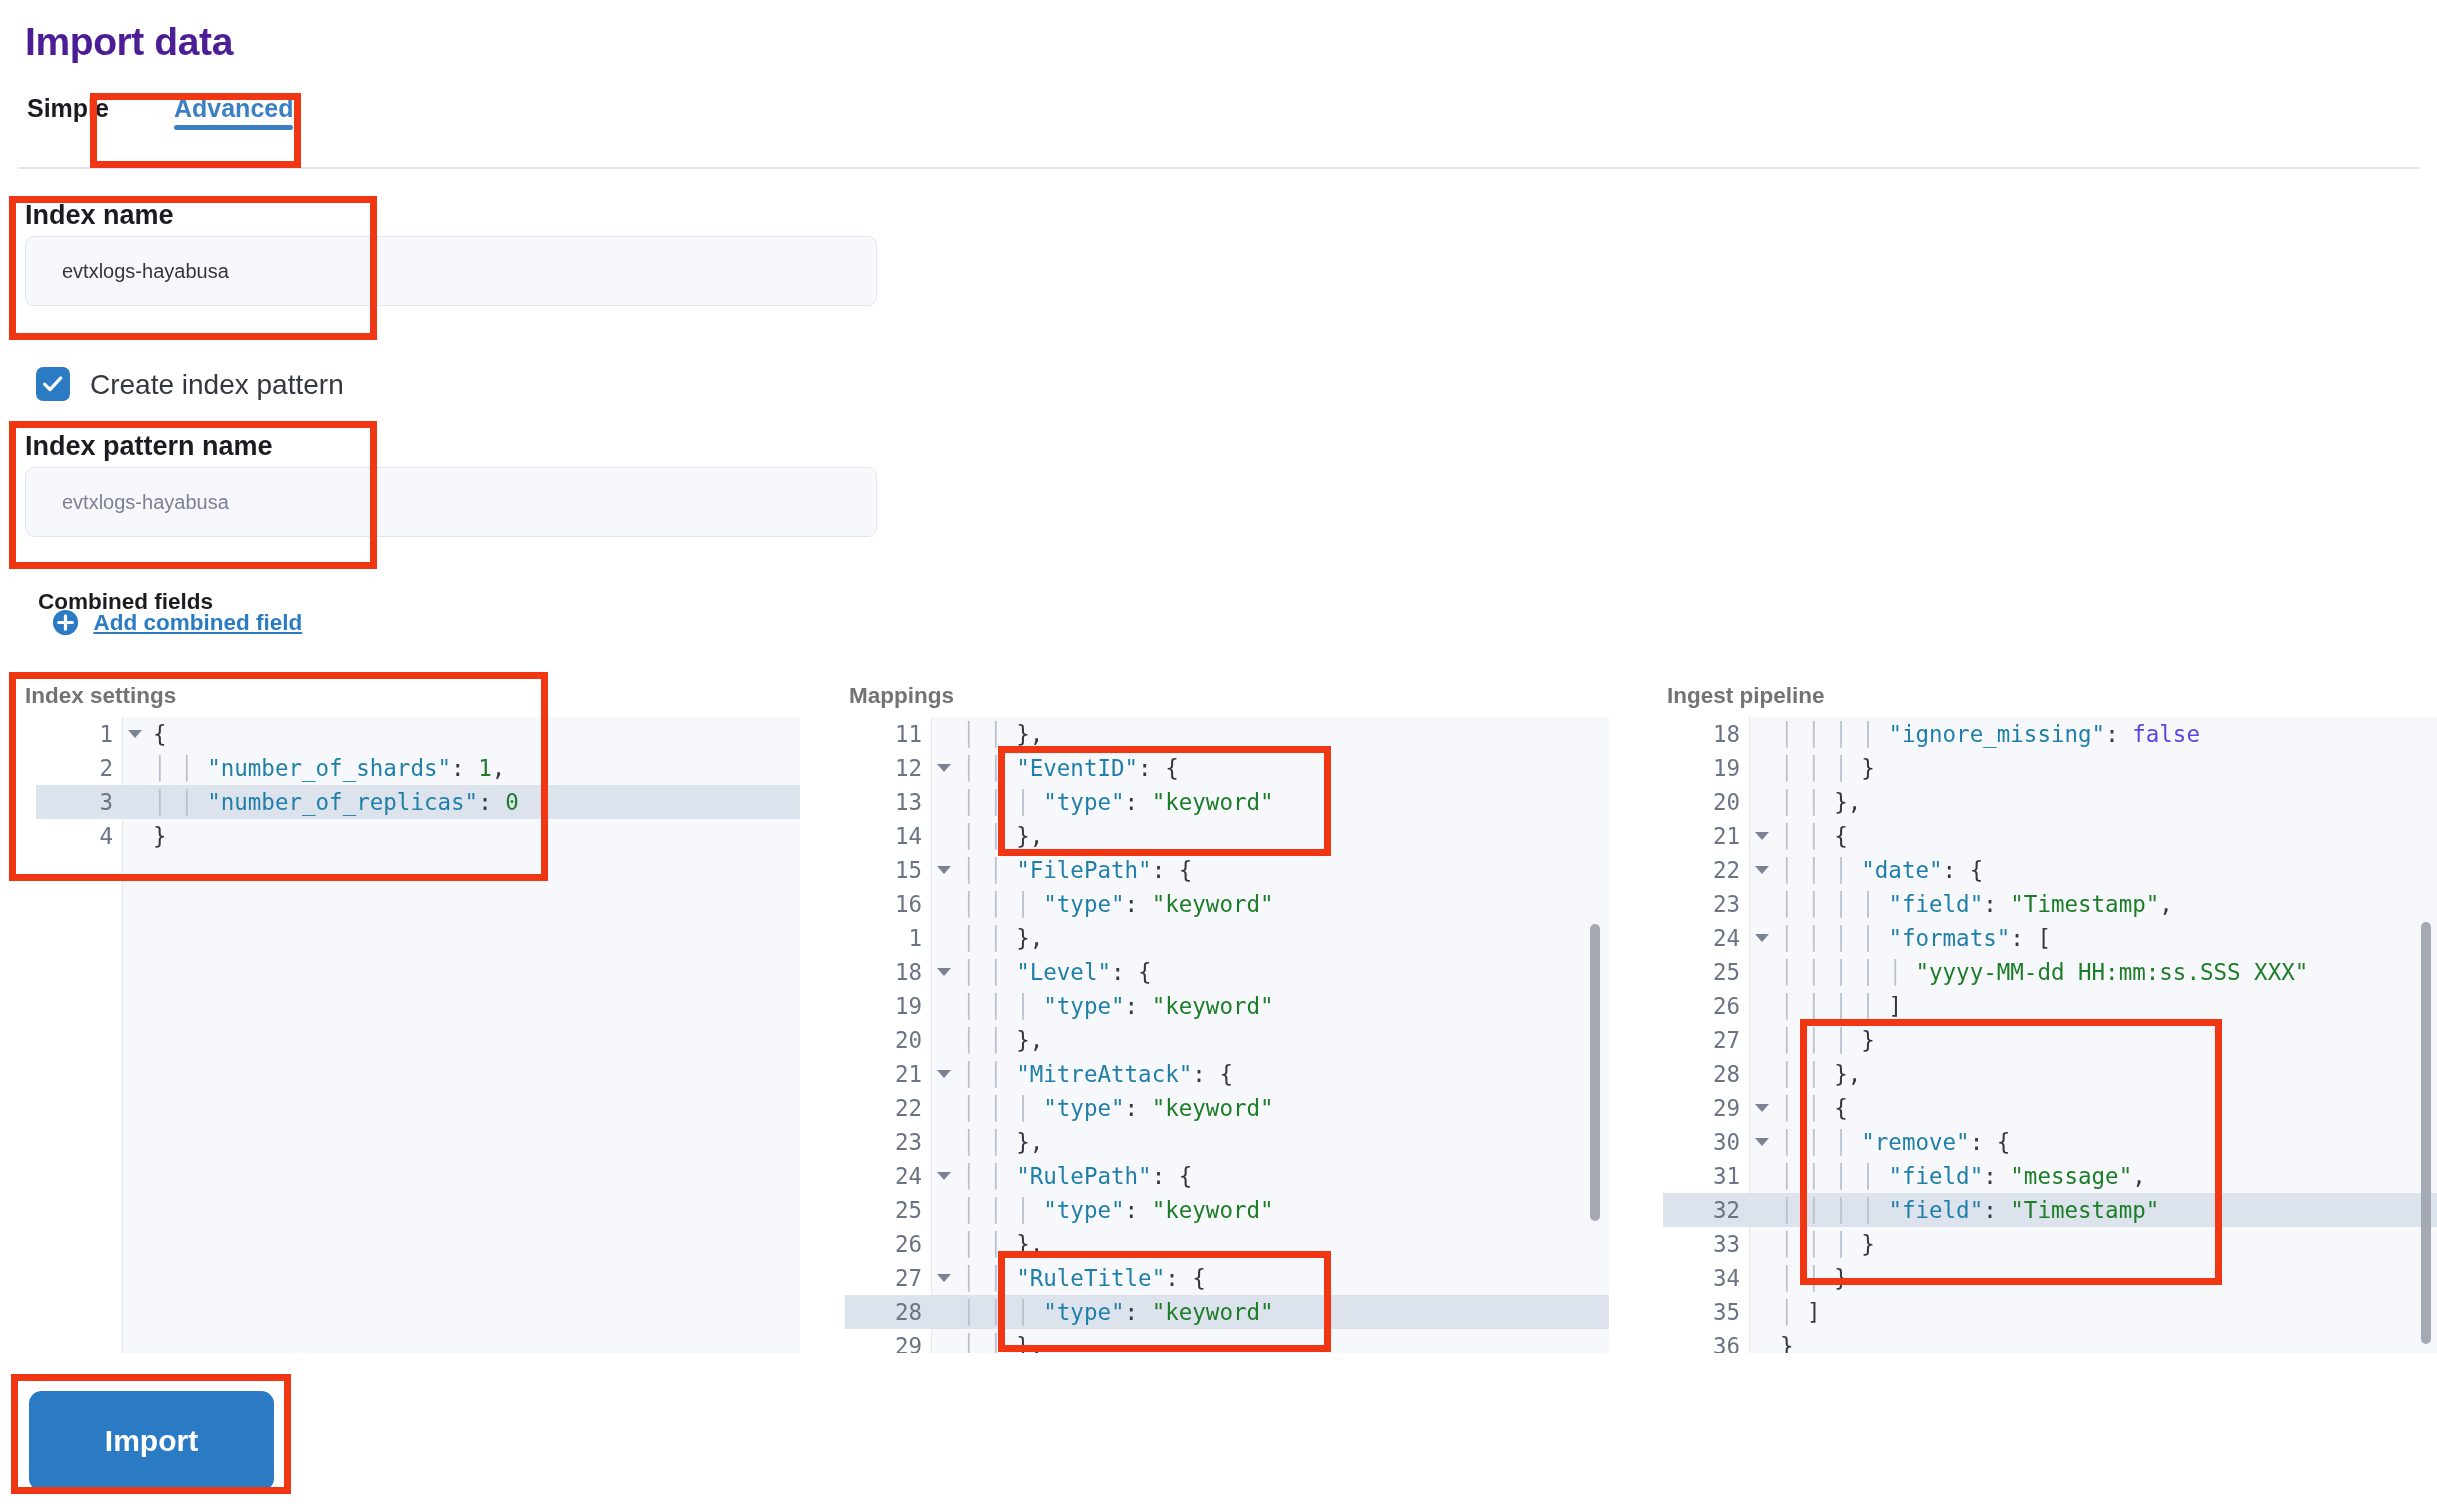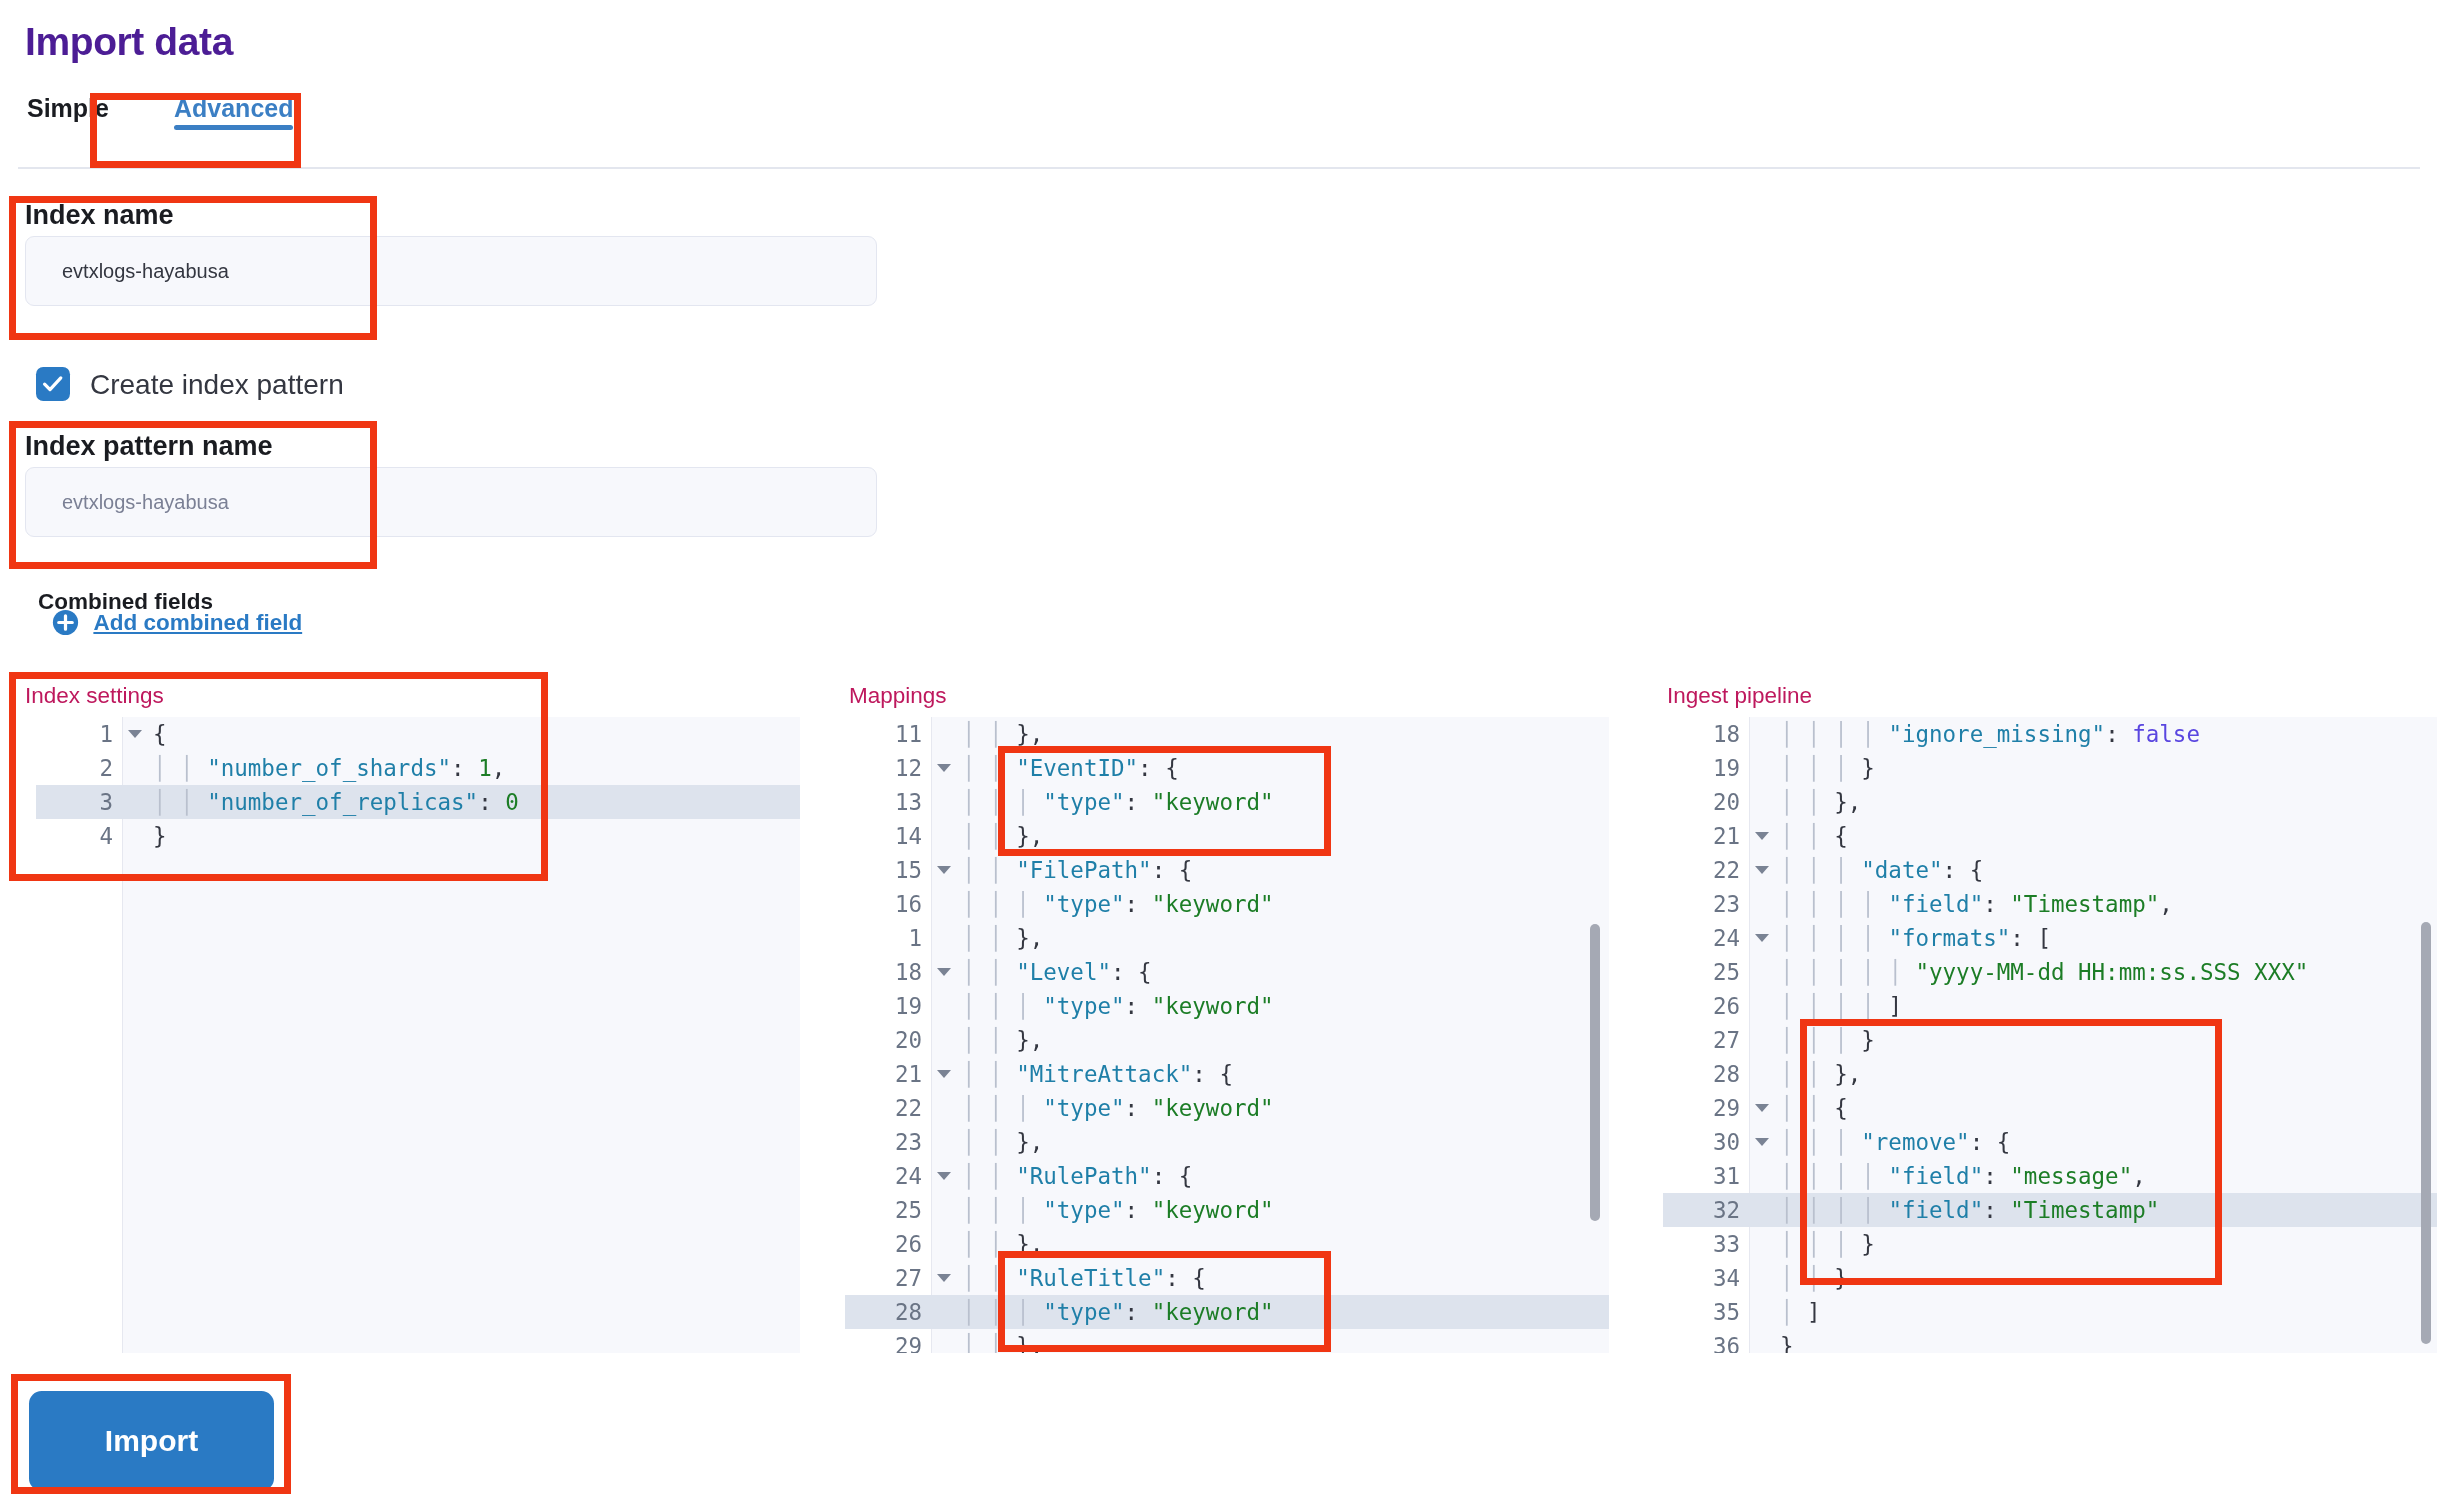--- a/index.html
+++ b/index.html
@@ -70,21 +70,21 @@
   .addlink{
     position:absolute;left:52px;top:609px;display:flex;align-items:center;cursor:pointer;text-align:center;
   }
   .plus-icon{width:27px;height:27px;flex:none;}
   .addlink span{
     margin-left:14.4px;font-size:22.5px;font-weight:bold;color:#2a7ac4;
     text-decoration:underline;white-space:nowrap;
   }
 
   
-  .panel-title{position:absolute;font-size:22.5px;font-weight:normal;color:#be185d;}
+  .panel-title{position:absolute;font-size:22.5px;font-weight:bold;color:#737373;}
   .editor{
     position:absolute;
     background:#f7f8fc;
     box-sizing:border-box;
     overflow:hidden;
     font-family:"DejaVu Sans Mono","Liberation Mono",monospace;
     font-size:22.5px;
   }
   .editor .gutter-bg{
     position:absolute;left:0;top:0;bottom:0;width:86px;background:#ffffff;

